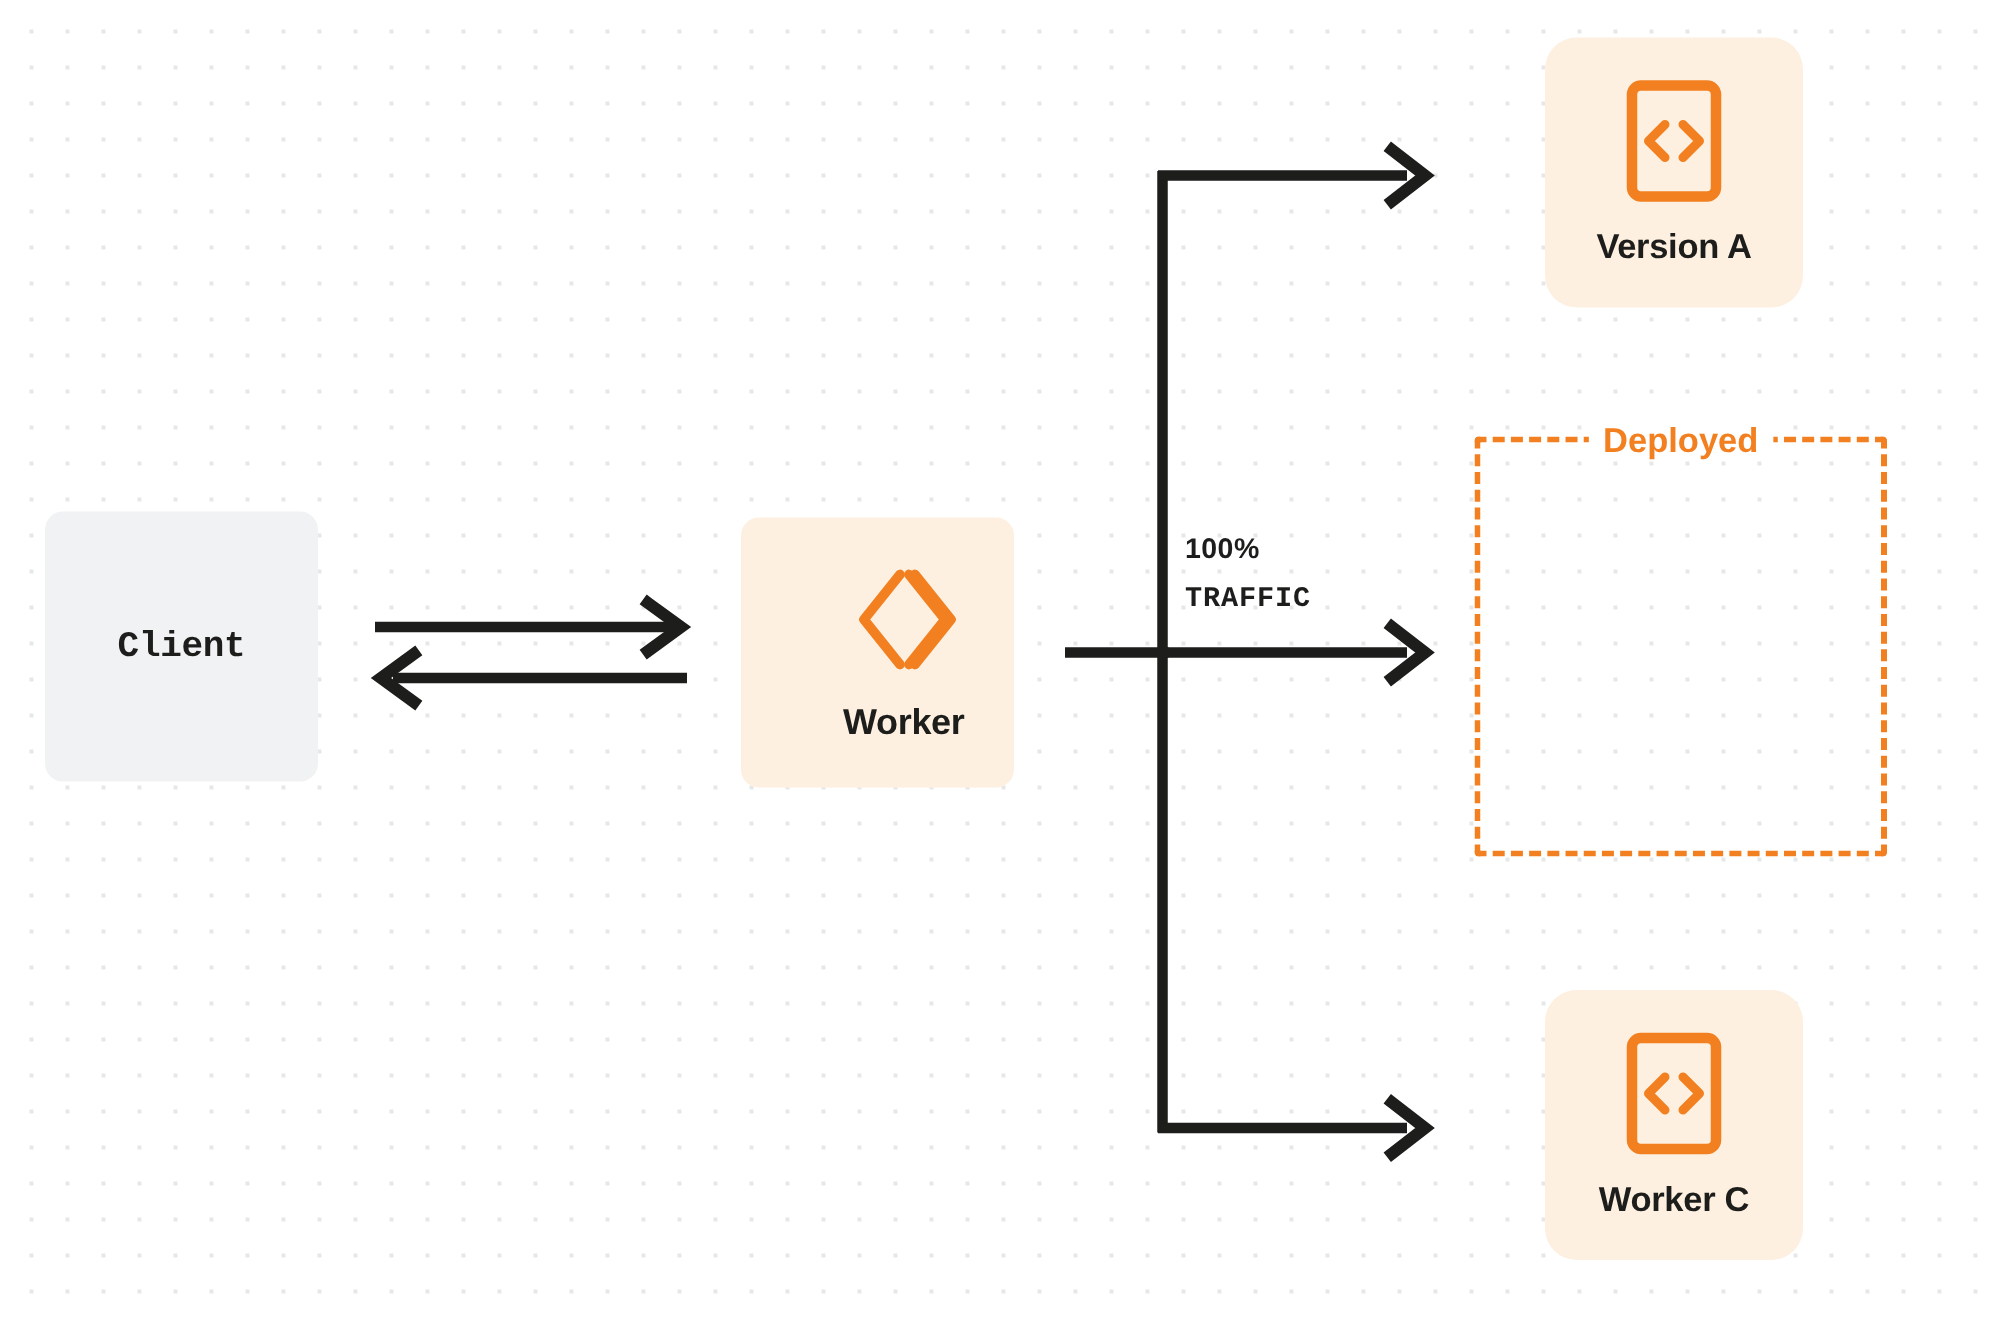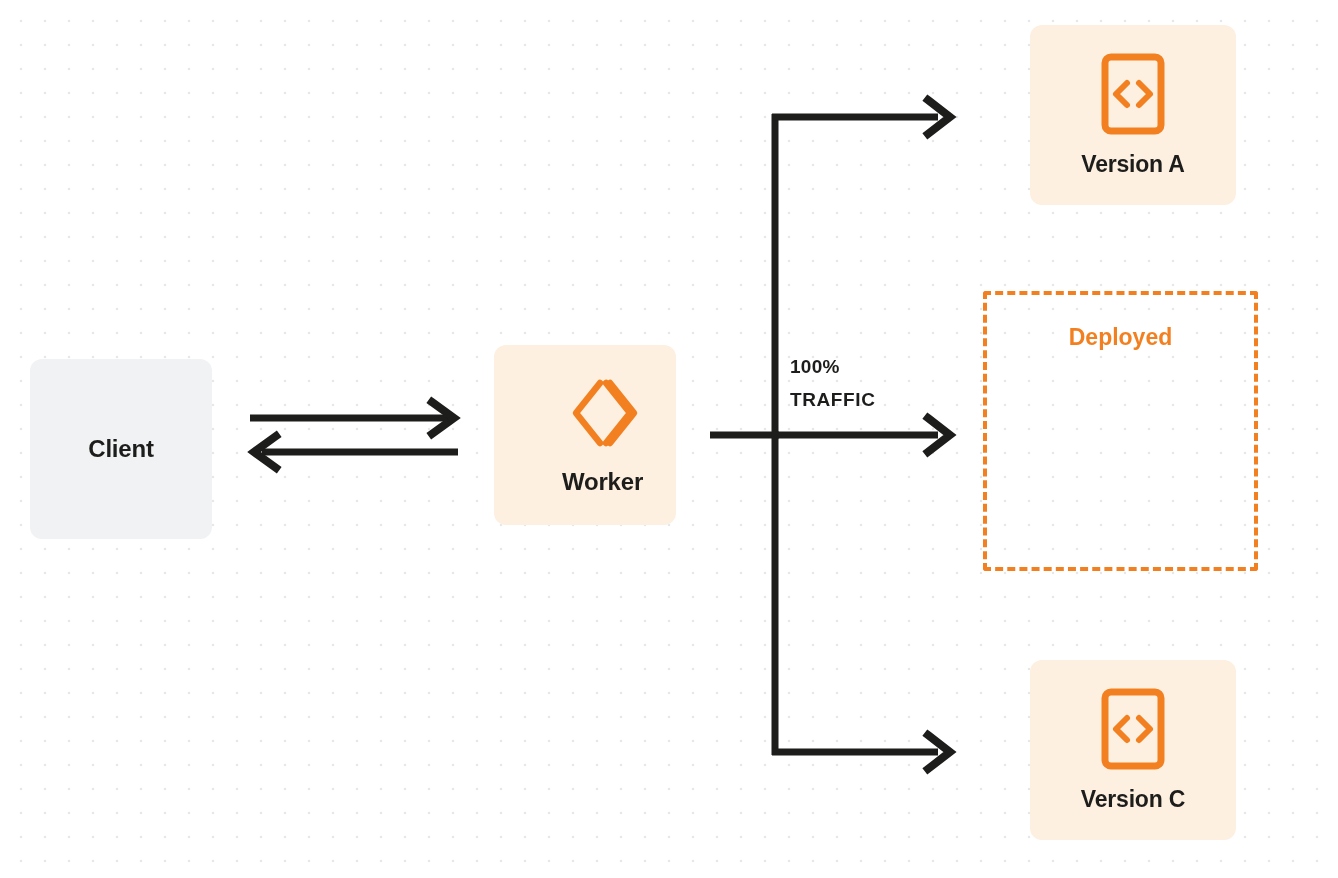--- a/index.html
+++ b/index.html
@@ -36,47 +36,49 @@
     font-weight: bold;
     color: #1d1d1b;
     letter-spacing: -0.2px;
     text-align: center;
     white-space: nowrap;
   }
 
   
   #client-node {
     left: 30px;
-    top: 359px;
+    top: 341px;
     width: 182px;
     height: 180px;
     background: #f1f2f4;
+    font-family: Liberation Mono, monospace;
   }
   #client-node .node-label { font-size: 24px; }
 
   
   #worker-node {
     left: 494px;
     top: 345px;
     width: 182px;
     height: 180px;
     background: #fdf0e1;
     padding-left: 35px;
   }
   #worker-node .node-label {
     font-size: 24px;
     margin-top: 16px;
   }
 
   
   .version-node {
-    width: 206px;
+    width: 172px;
     height: 180px;
     background: #fdf0e1;
     left: 1030px;
+    border-radius: 21px;
   }
   .version-node .node-label {
     font-size: 23px;
     margin-top: 16px;
   }
   #version-a-node { top: 25px; }
   #version-b-node { top: 343px; }
   #version-c-node { top: 660px; }
 
   
@@ -97,21 +99,20 @@
     top: -16px;
     left: 50%;
     transform: translateX(-50%);
     background: #ffffff;
     padding: 0 10px;
     color: #f38020;
     font-size: 23px;
     font-weight: bold;
     line-height: 28px;
     white-space: nowrap;
-    margin-top: 44px;
   }
 
   
   #connectors {
     position: absolute;
     left: 0;
     top: 0;
     width: 1338px;
     height: 878px;
     pointer-events: none;
@@ -123,21 +124,21 @@
     left: 790px;
     top: 350px;
     width: 140px;
     color: #1d1d1b;
     font-weight: bold;
     font-size: 19px;
     line-height: 33px;
     letter-spacing: 0.3px;
   }
   #traffic-label .traffic-pct { display: block; }
-  #traffic-label .traffic-word { display: block; letter-spacing: 0.6px; }
+  #traffic-label .traffic-word { display: block; letter-spacing: 0.6px; font-family: Liberation Mono, monospace; }
 </style>
 </head>
 <body>
 
 <div id="canvas">
 
   <svg id="connectors" viewBox="0 0 1338 878" width="1338" height="878" aria-hidden="true">
     <defs>
       <style>
         .ln { stroke:#1d1d1b; stroke-width:7; fill:none; stroke-linecap:butt; stroke-linejoin:miter; }
@@ -218,16 +219,16 @@
 
 
   <div class="node version-node" id="version-c-node">
     <span class="icon-wrap">
       <svg class="icon-svg" width="66" height="82" viewBox="0 0 66 82" aria-hidden="true">
         <rect x="5" y="4" width="56" height="74" rx="6" ry="6" fill="none" stroke="#f38020" stroke-width="7"></rect>
         <path d="M27 30 L16 41 L27 52" fill="none" stroke="#f38020" stroke-width="6" stroke-linecap="round" stroke-linejoin="round"></path>
         <path d="M39 30 L50 41 L39 52" fill="none" stroke="#f38020" stroke-width="6" stroke-linecap="round" stroke-linejoin="round"></path>
       </svg>
     </span>
-    <span class="node-label">Version C</span>
+    <span class="node-label">Worker C</span>
   </div>
 
 </div>
 
 </body></html>

